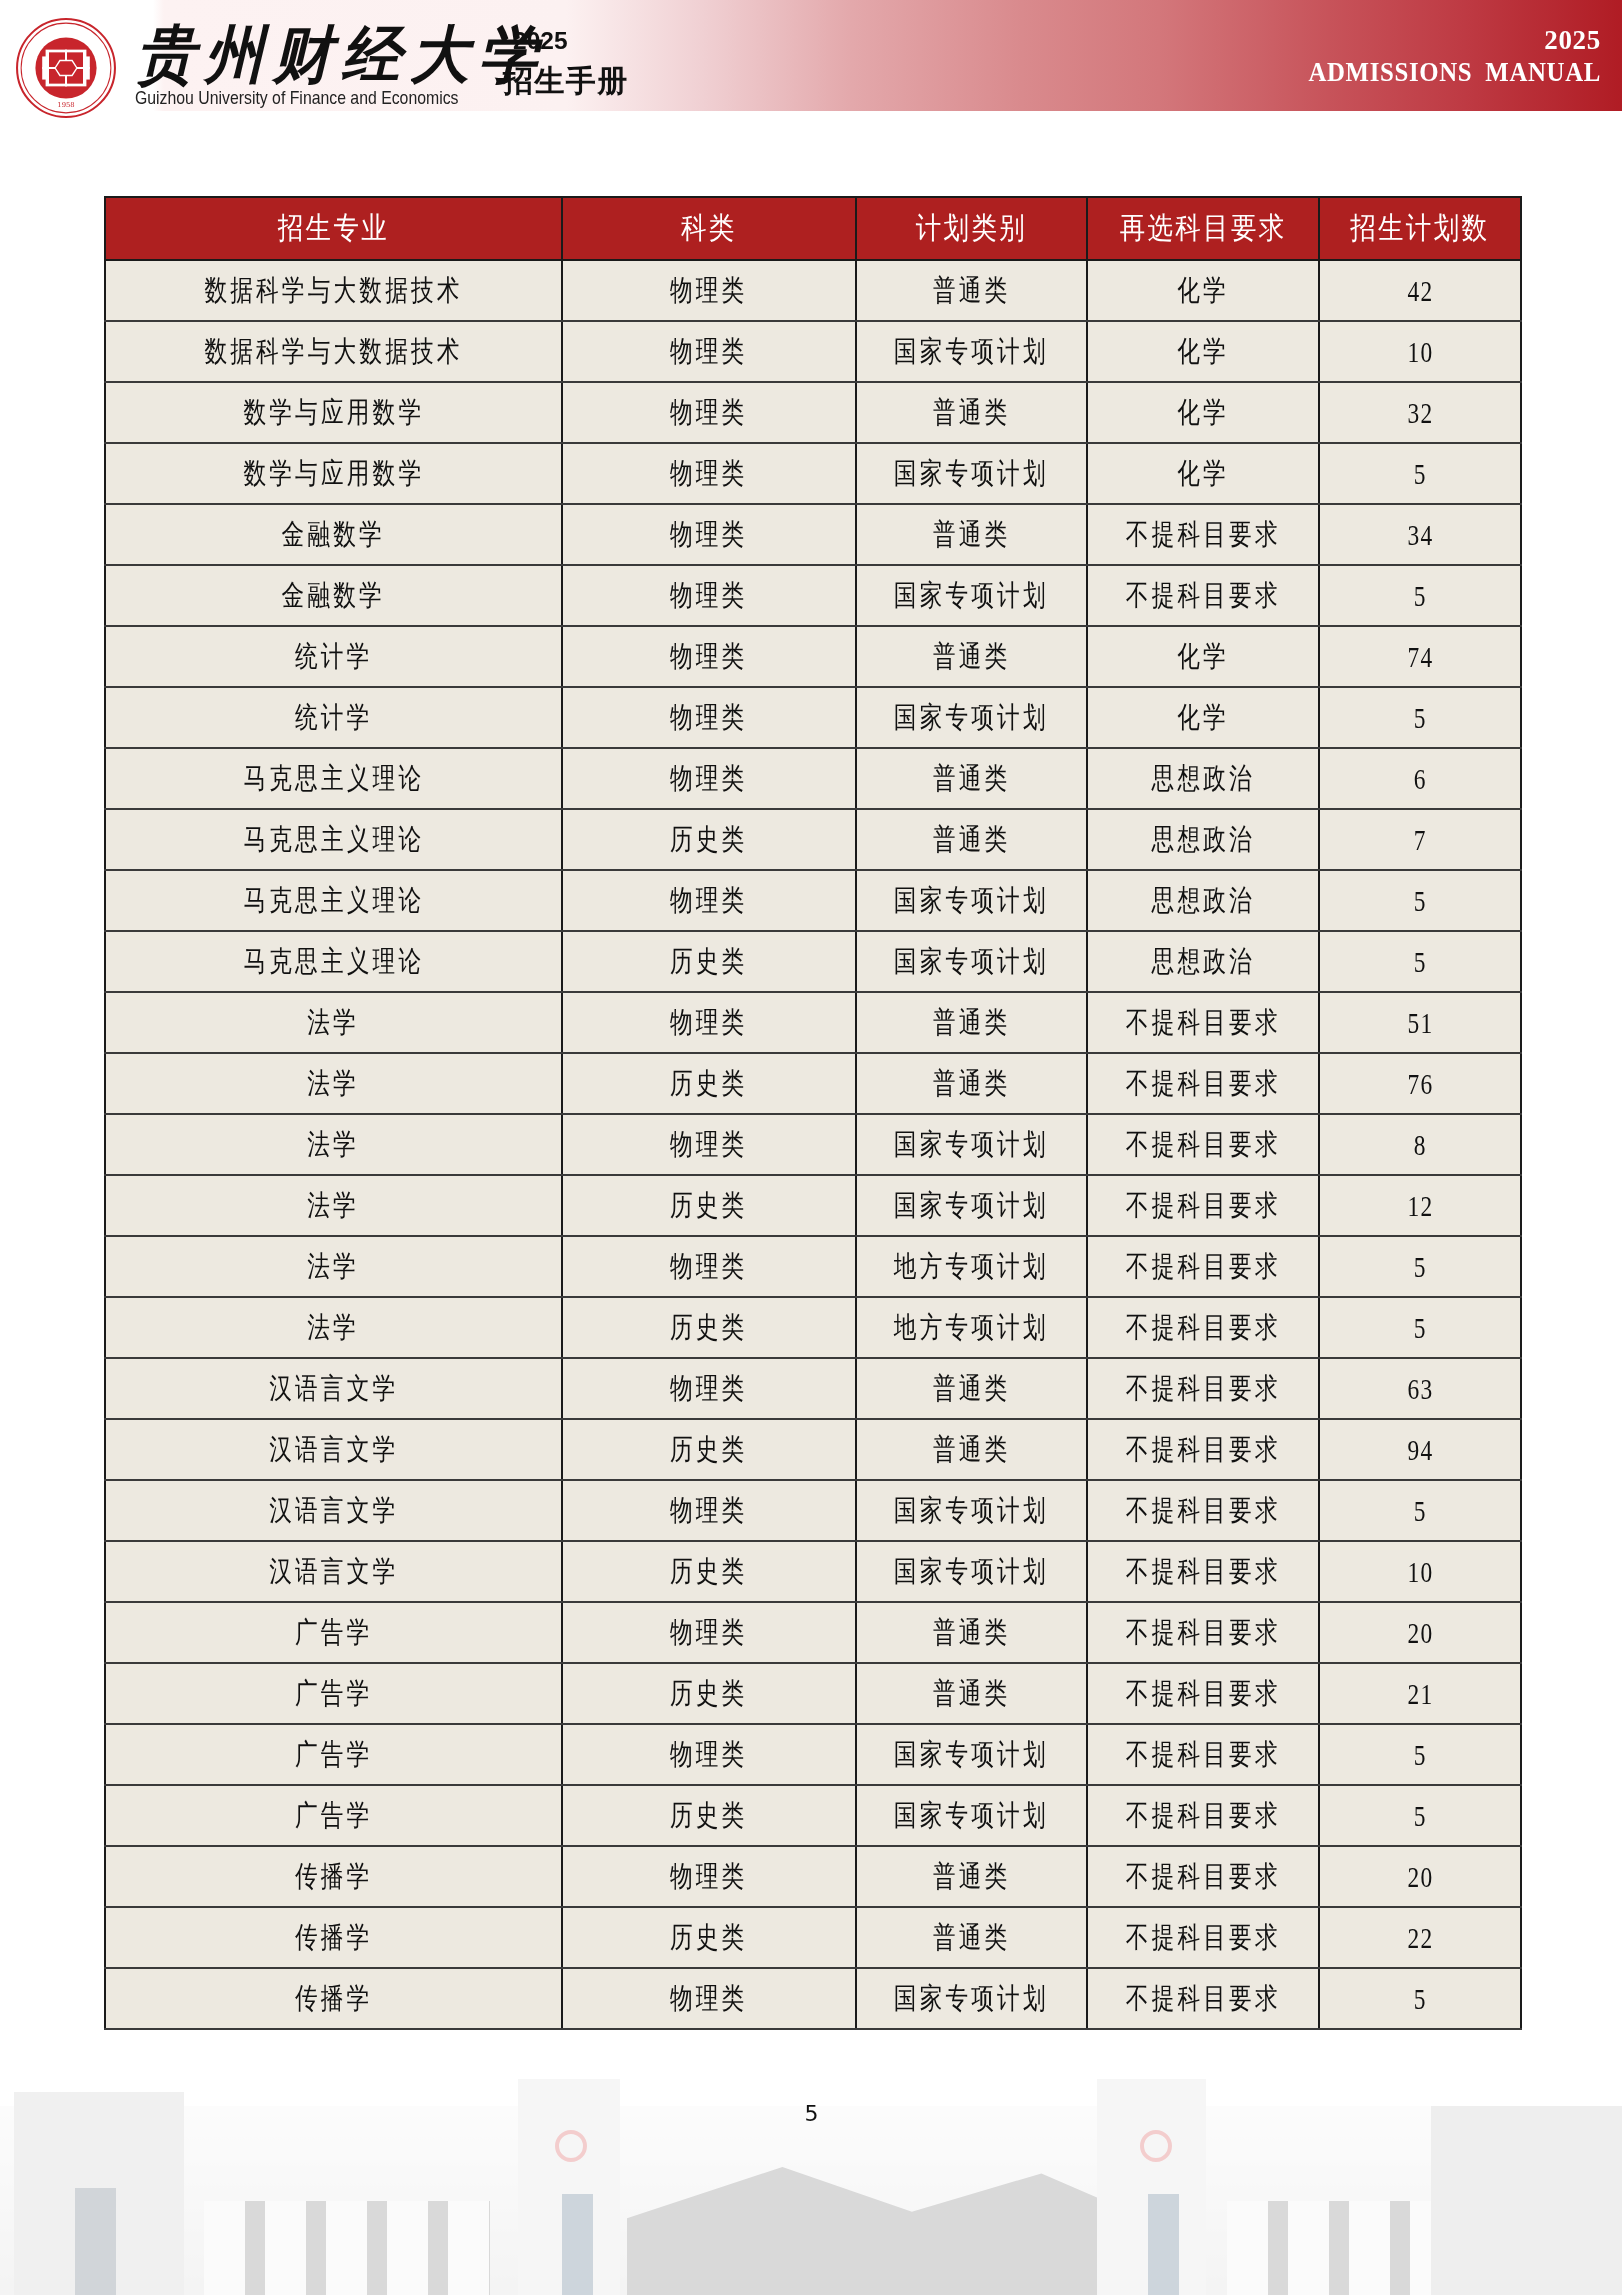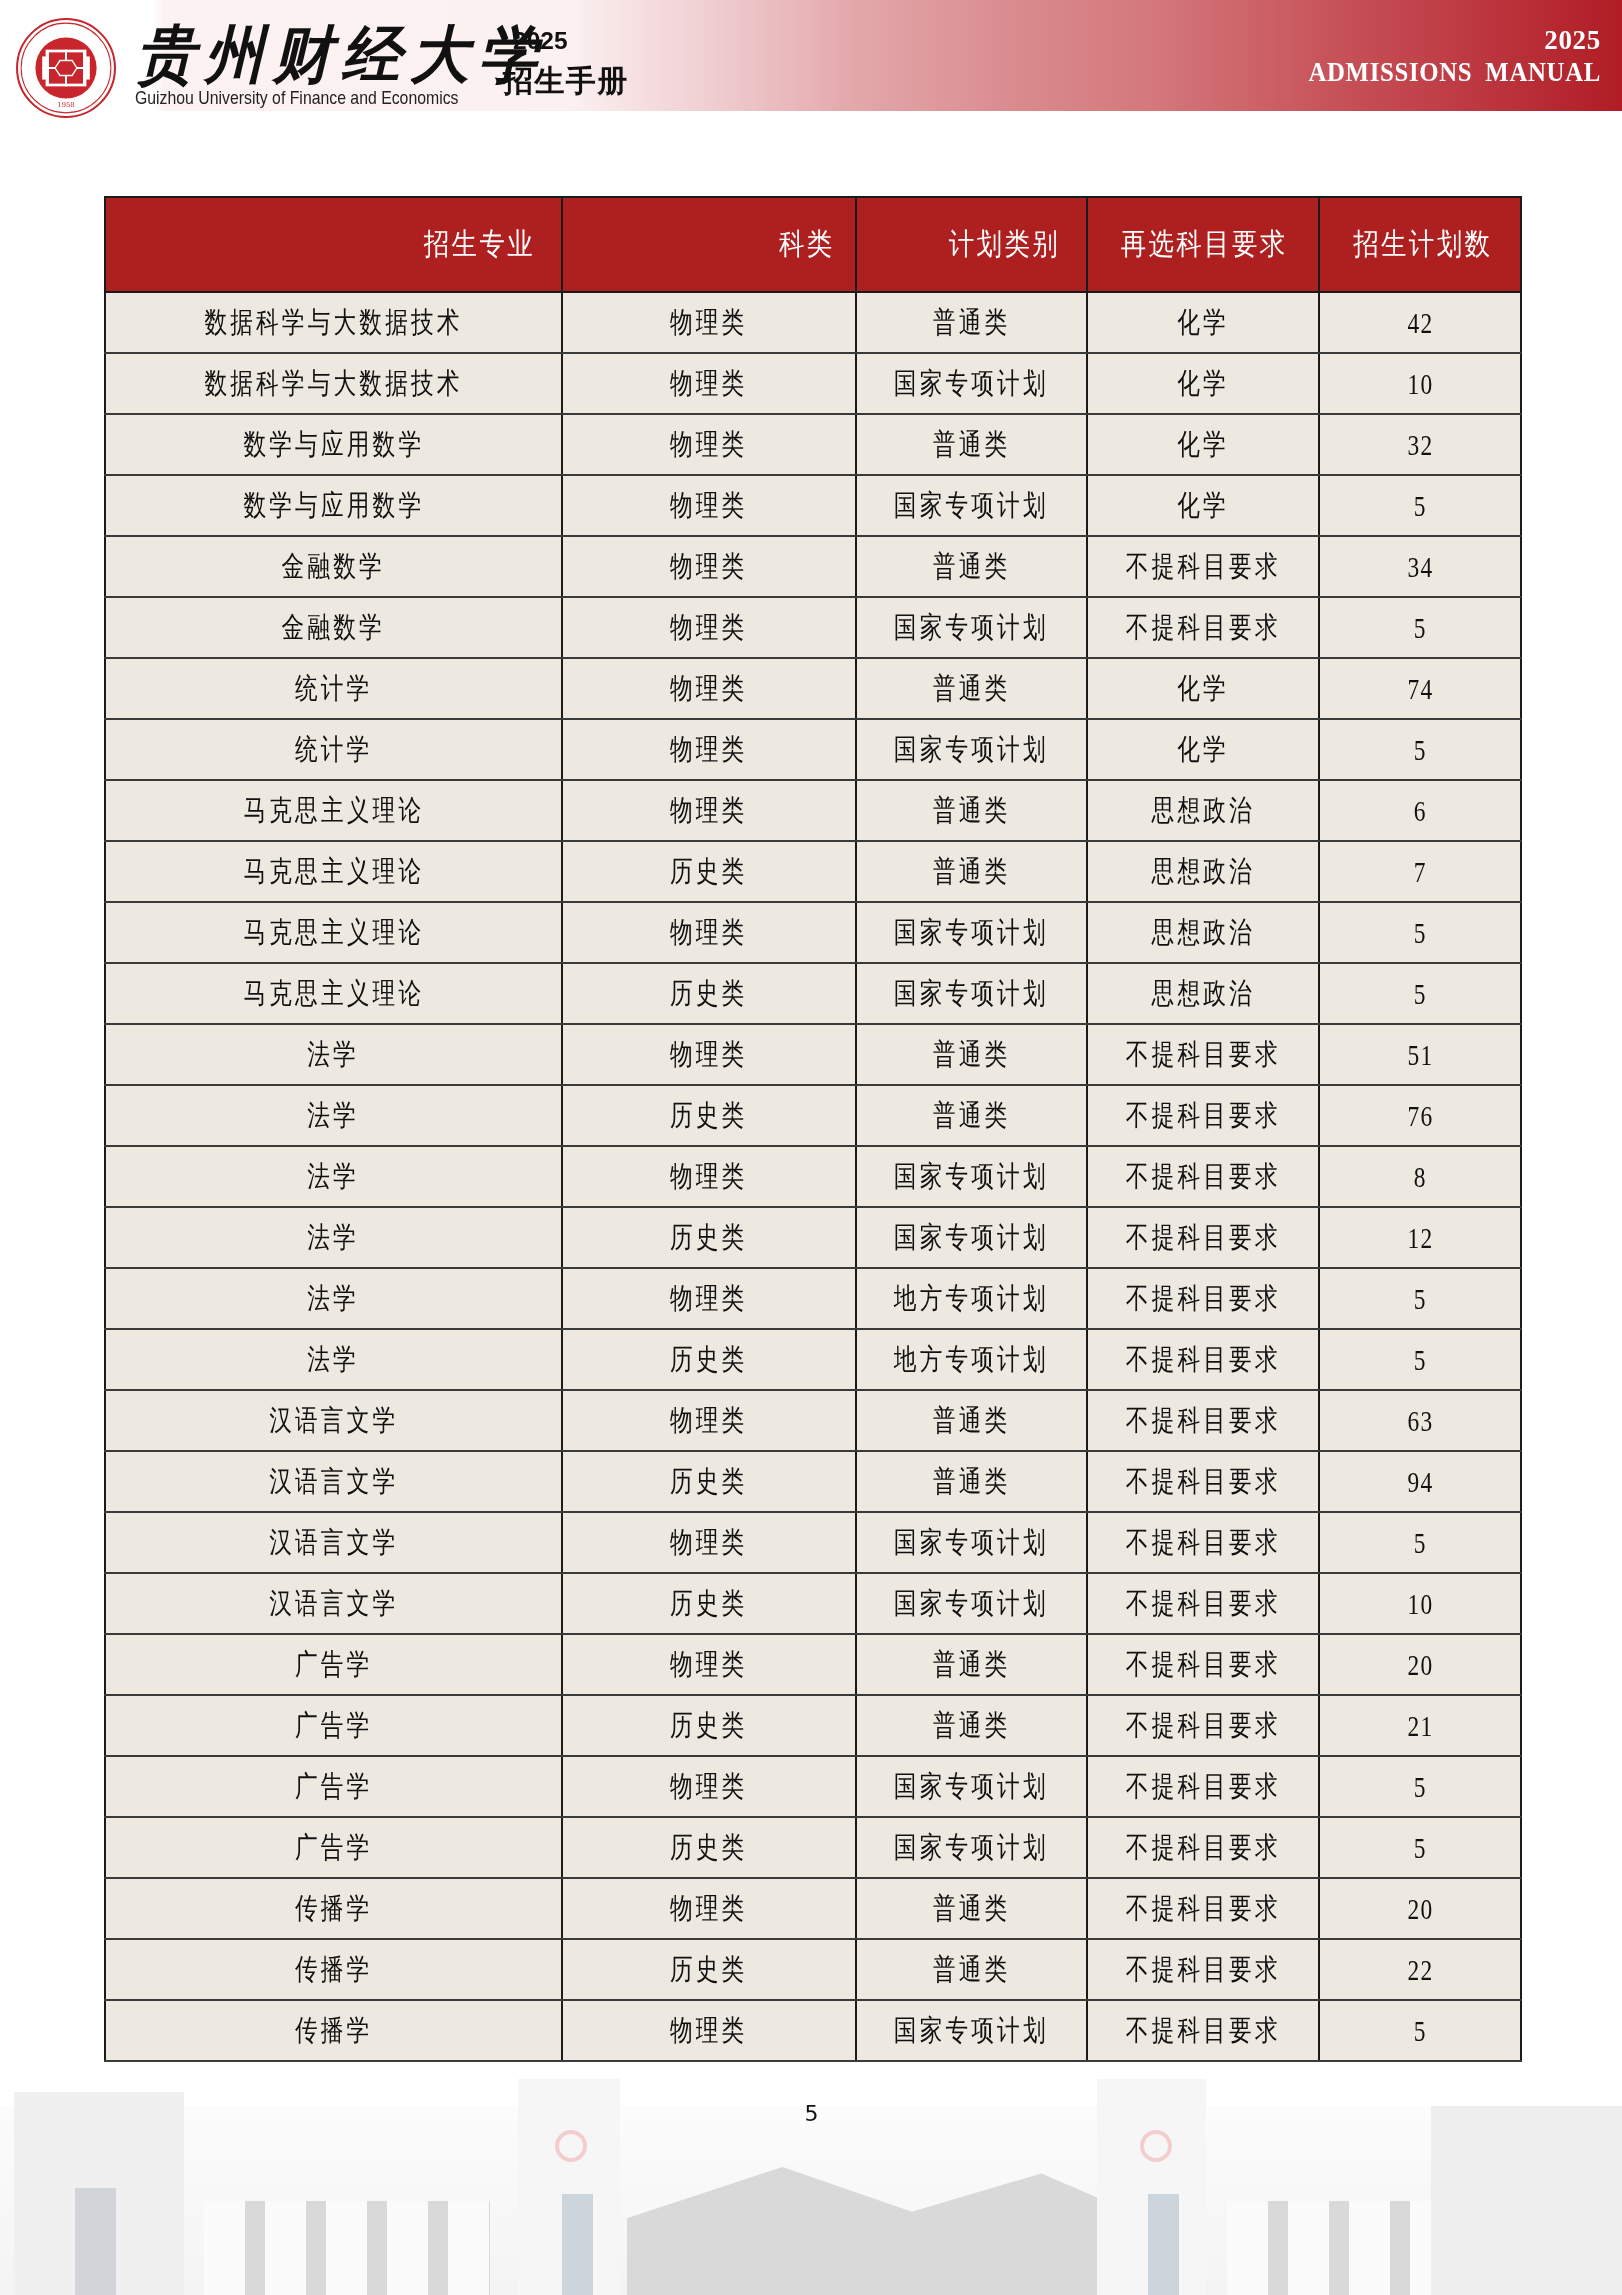--- a/index.html
+++ b/index.html
@@ -62,21 +62,21 @@
   }
   table {
     border-collapse: collapse; width: 1416px; table-layout: fixed;
     border: 2.7px solid #111;
   }
   col.c1 { width: 457px; } col.c2 { width: 294px; } col.c3 { width: 231px; }
   col.c4 { width: 232px; } col.c5 { width: 202px; }
   th {
     background: #ae2020; color: #ffffff; height: 61px;
     font-weight: normal; font-size: 30px; letter-spacing: 2.7px;
-    border: 2px solid #1a1a1a; padding: 16px; text-align: right;
+    border: 2px solid #1a1a1a; padding: 0; text-align: center;
     font-family: "DejaVu Serif", serif;
   }
   td {
     background: #ede9e0; color: #111; height: 59px;
     border-left: 2px solid #1a1a1a; border-right: 2px solid #1a1a1a;
     border-top: 2px solid #3a3a3a; border-bottom: 2px solid #3a3a3a;
     text-align: center; padding: 0;
     font-size: 29px; letter-spacing: 4.1px;
     font-family: "DejaVu Serif", serif;
   }

